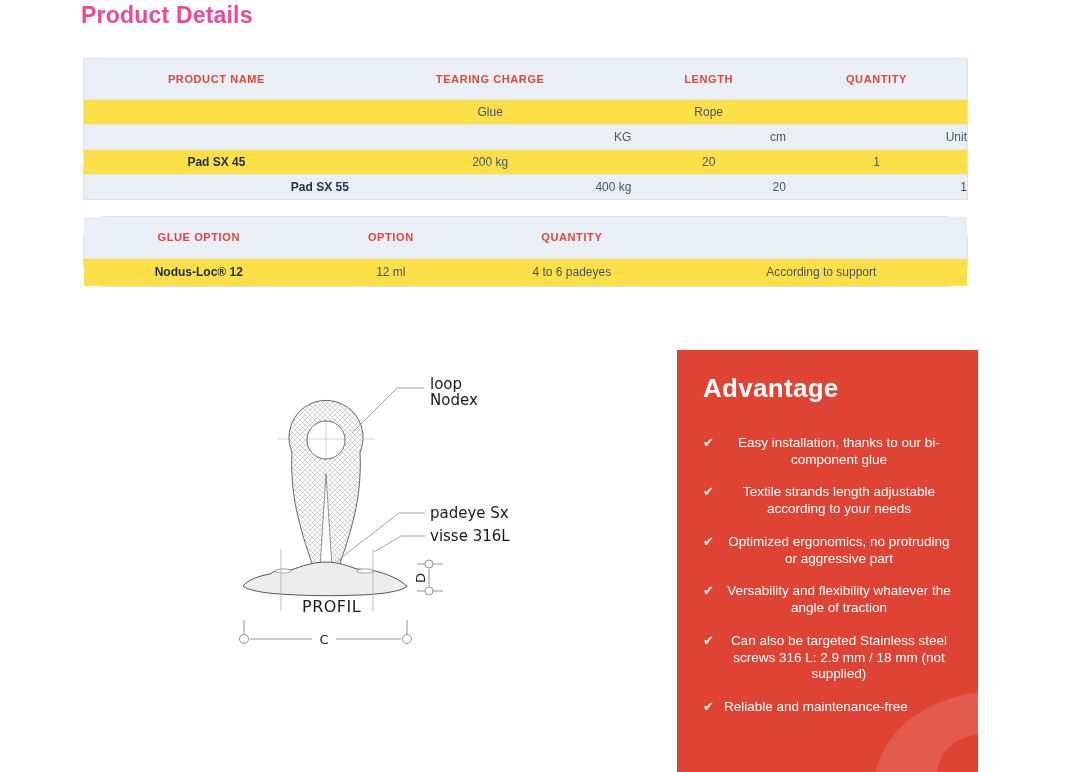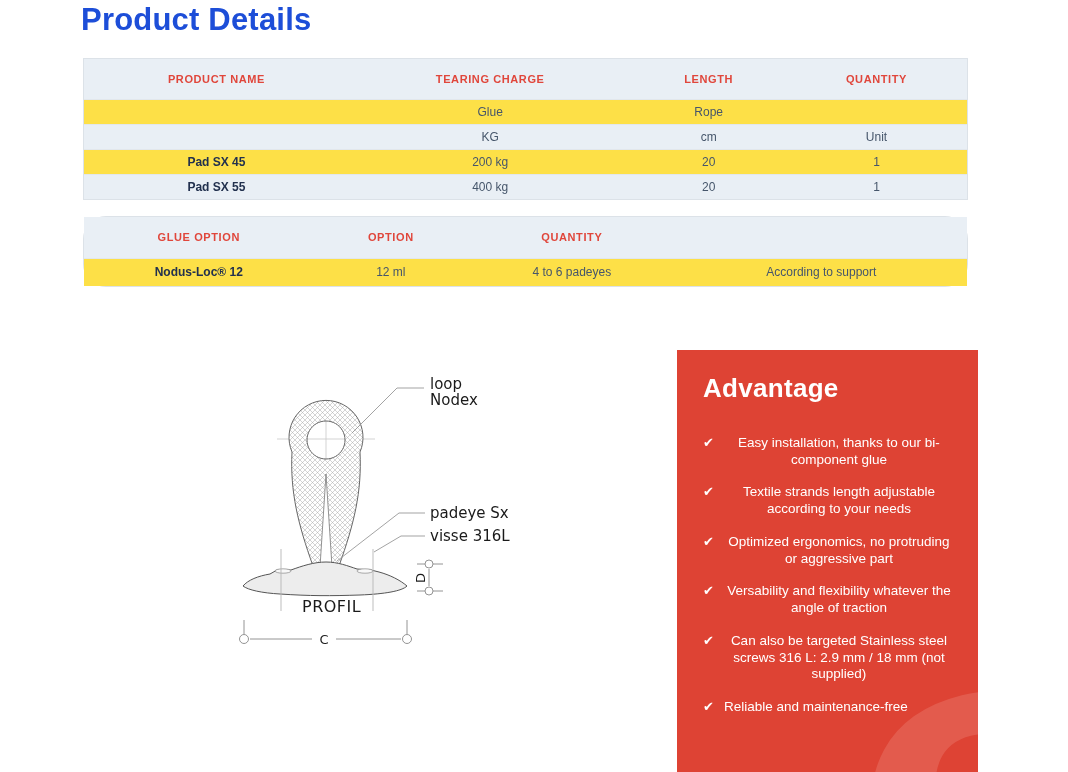--- a/index.html
+++ b/index.html
@@ -1,32 +1,32 @@
 <!DOCTYPE html>
 <html><head>
 <meta charset="utf-8">
 <style>
   * { margin:0; padding:0; box-sizing:border-box; }
   html,body { width:1068px; height:772px; background:#ffffff;
               font-family:"Liberation Sans", sans-serif; position:relative; overflow:hidden; }
 
-  .page-title { position:absolute; left:81px; top:2px; font-size:31px; font-weight:800;
-                color:#1d4ed8; letter-spacing:.2px; }
+  .page-title { position:absolute; left:81px; top:2px; font-size:23px; font-weight:800;
+                color:#ec4899; letter-spacing:.2px; }
 
   .tbl-wrap { position:absolute; left:83px; width:885px; border:1px solid #dce2e8; }
   .tbl-products { top:58px; }
   .tbl-glue { top:216px;border-radius:23px; }
   table { width:100%; border-collapse:collapse; table-layout:fixed; }
   th { background:#e9eff5; color:#e0463b; font-size:11px; font-weight:700;
        letter-spacing:.6px; text-align:center; height:40px; }
   .tbl-glue th { height:41px; }
   td { font-size:12px; color:#46566b; text-align:center; height:25px;
        border-top:1px solid #e2e7ec; background:#fde047; }
   .tbl-glue td { height:28px;text-align:center; }
-  tr.alt td { background:#e9eff5; }
+  tr.alt td { background:#e9eff5;text-align:right; }
   td.name-cell { font-weight:700; color:#22314e; }
 
   .diagram { position:absolute; left:230px; top:372px; }
   .diagram text { font-family:"DejaVu Sans", sans-serif; fill:#1a1a1a; }
 
   .adv-panel { position:absolute; left:677px; top:350px; width:301px; height:501px;
                background:#de4334; color:#ffffff; overflow:hidden; }
   .adv-title { margin:23px 0 0 26px; font-size:26px; font-weight:800; letter-spacing:.3px;
                position:relative; z-index:2; }
   .adv-list { list-style:none; margin:31px 24px 0 26px; position:relative; z-index:2; }

